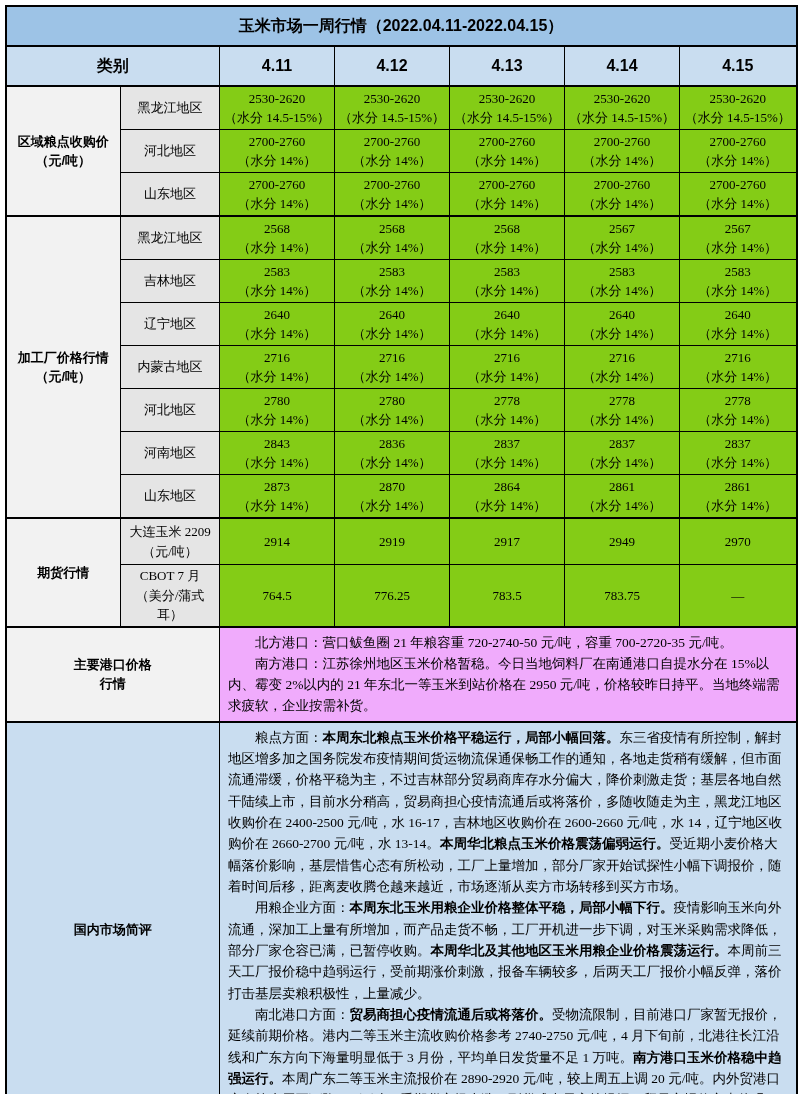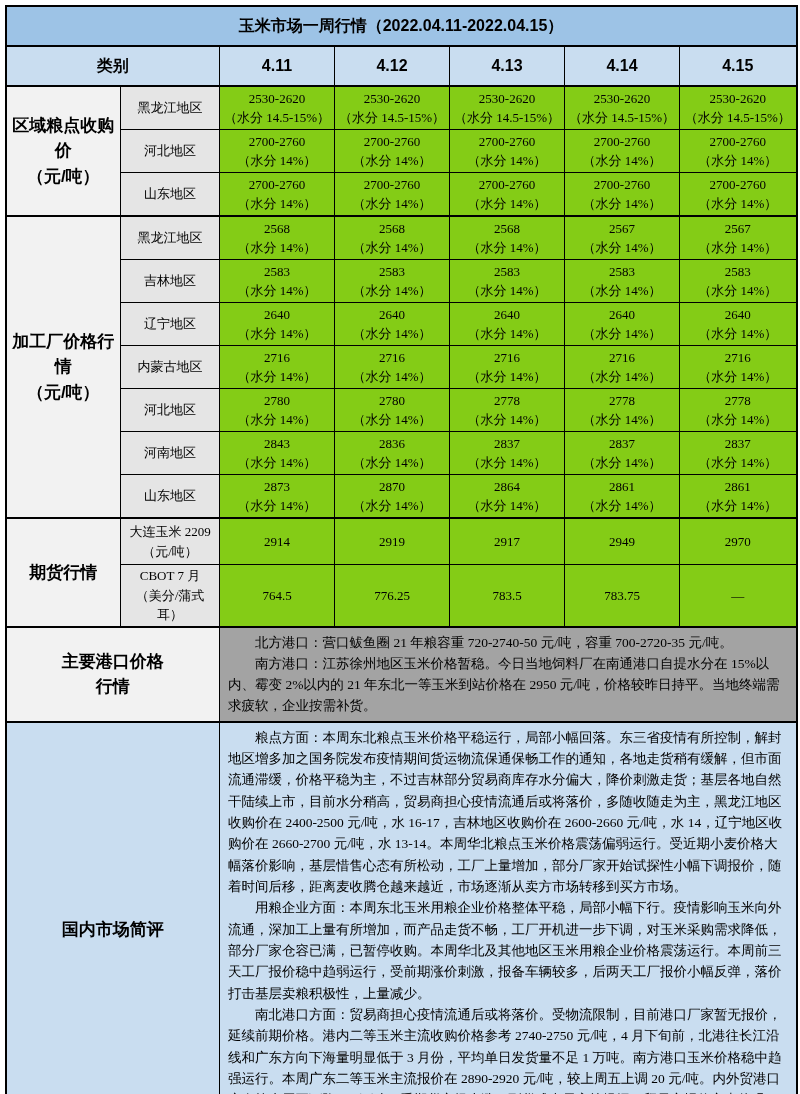--- a/index.html
+++ b/index.html
@@ -8,30 +8,30 @@
   table{border-collapse:collapse;width:791px;table-layout:fixed;
     border:2px solid #000;}
   td{border:1px solid #000;text-align:center;vertical-align:middle;
     padding:1px 3px;font-size:13px;line-height:1.5;word-break:break-all;}
   .title-row td{background:#9DC3E6;font-weight:bold;font-size:16px;
     font-family:"Liberation Sans","DejaVu Sans",sans-serif;height:36px;
     border-bottom:2px solid #000;text-align:center;}
   .header-row td{background:#C9DDF0;font-weight:bold;font-size:16px;
     font-family:"Liberation Sans","DejaVu Sans",sans-serif;height:36px;
     border-bottom:2px solid #000;}
-  .sec-label{background:#F2F2F2;font-weight:bold;font-size:17px;
+  .sec-label{background:#F2F2F2;font-weight:bold;font-size:13px;
     font-family:"Liberation Sans","DejaVu Sans",sans-serif;}
   .region{background:#e5e5e5;}
   .val{background:#84cc16;}
   .r2 td{height:40px;}
   .fut td{height:43px;}
   .sec-start td{border-top:2px solid #000;}
-  .text-cell{text-align:left;background:#a3a3a3;padding:4px 8px;}
+  .text-cell{text-align:left;background:#f0abfc;padding:4px 8px;}
   .text-cell p{margin:0;text-indent:2em;font-size:13.5px;line-height:1.58;}
-  .seg-b{font-weight:normal;}
+  .seg-b{font-weight:bold;}
   .blue-row td.sec-label, .blue-row td.text-cell{background:#C9DDF0;}
 </style>
 </head>
 <body>
 
 <div class="page">
   <table>
     <colgroup>
       <col style="width:115px">
       <col style="width:99px">

